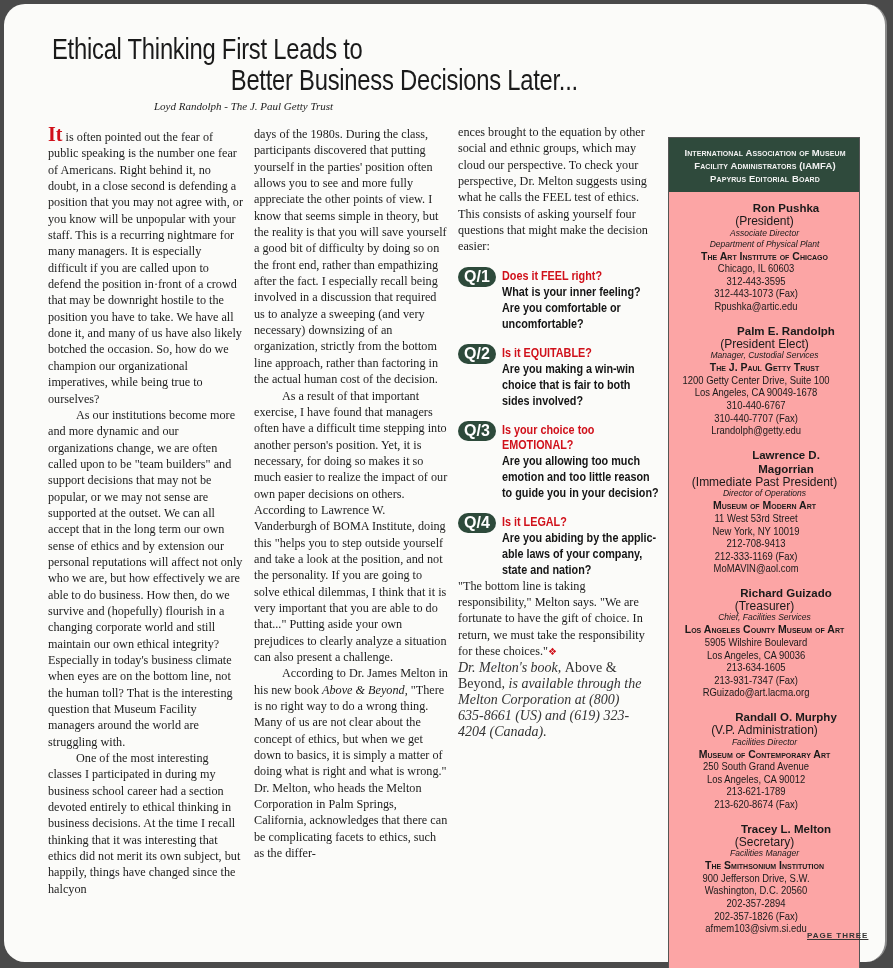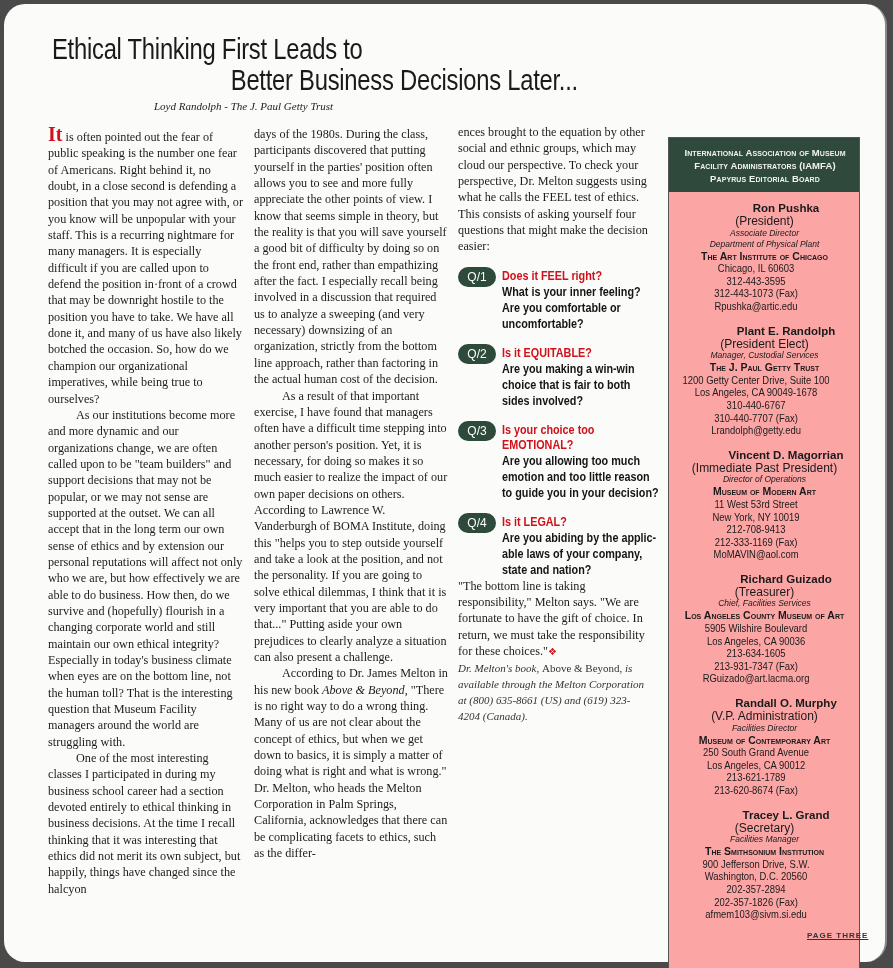--- a/index.html
+++ b/index.html
@@ -38,27 +38,27 @@
   .col2 { left: 250px; top: 122px; }
   .col3 { left: 454px; top: 120px; width: 190px; }
   .dropcap {
     color: #d0101a; font-family: Liberation Serif, serif;
     font-weight: bold; font-size: 20px; line-height: 16px;
   }
   .q { position: relative; margin-top: 14px; padding-left: 44px; font-family: "Liberation Sans", sans-serif; }
   .q-badge {
     position: absolute; left: 0; top: -2px; width: 38px; height: 20px;
     border-radius: 11px; background: #2d4a3b; color: #fff;
-    font-size: 12px; font-weight: normal; line-height: 20px; text-align: center;
+    font-size: 16px; font-weight: bold; line-height: 20px; text-align: center;
   }
   .q-head { color: #d0101a; font-weight: bold; font-size: 12px; line-height: 15px; transform: scaleX(0.9); transform-origin: left; }
   .q-body { color: #151515; font-weight: bold; font-size: 12px; line-height: 16px; transform: scaleX(0.9); transform-origin: left; white-space: nowrap; }
   .quote { margin-top: 20px; }
   .endmark { color: #d0101a; font-size: 10px; }
-  .note { margin-top: 14px; font-style: italic; font-size: 11px; line-height: 16px; color: #333; }
+  .note { margin-top: 14px; font-style: italic; font-size: 14px; line-height: 16px; color: #333; }
   .note .up { font-style: normal; }
 
   .board {
     position: absolute; left: 664px; top: 133px; width: 192px; height: 858px;
     border: 1px solid #555; background: #fca5a5; box-sizing: border-box;
     font-family: "Liberation Sans", sans-serif; color: #1a1a1a; text-align: center;
   }
   .board-head {
     background: #2f4a3c; color: #f2f2f2; padding: 8px 9px 7px 11px;
     font-size: 9.5px; font-weight: bold; line-height: 13px; font-variant: small-caps;
@@ -147,32 +147,32 @@
           <div class="m-role">(President)</div>
           <div class="m-title">Associate Director</div>
           <div class="m-title">Department of Physical Plant</div>
           <div class="m-org">The Art Institute of Chicago</div>
           <div class="m-line">Chicago, IL 60603</div>
           <div class="m-line">312-443-3595</div>
           <div class="m-line">312-443-1073 (Fax)</div>
           <div class="m-line">Rpushka@artic.edu</div>
         </div>
         <div class="member">
-          <div class="m-name">Plant E. Randolph</div>
+          <div class="m-name">Palm E. Randolph</div>
           <div class="m-role">(President Elect)</div>
           <div class="m-title">Manager, Custodial Services</div>
           <div class="m-org">The J. Paul Getty Trust</div>
           <div class="m-line">1200 Getty Center Drive, Suite 100</div>
           <div class="m-line">Los Angeles, CA 90049-1678</div>
           <div class="m-line">310-440-6767</div>
           <div class="m-line">310-440-7707 (Fax)</div>
           <div class="m-line">Lrandolph@getty.edu</div>
         </div>
         <div class="member">
-          <div class="m-name">Vincent D. Magorrian</div>
+          <div class="m-name">Lawrence D. Magorrian</div>
           <div class="m-role">(Immediate Past President)</div>
           <div class="m-title">Director of Operations</div>
           <div class="m-org">Museum of Modern Art</div>
           <div class="m-line">11 West 53rd Street</div>
           <div class="m-line">New York, NY 10019</div>
           <div class="m-line">212-708-9413</div>
           <div class="m-line">212-333-1169 (Fax)</div>
           <div class="m-line">MoMAVIN@aol.com</div>
         </div>
         <div class="member">
@@ -190,21 +190,21 @@
           <div class="m-name">Randall O. Murphy</div>
           <div class="m-role">(V.P. Administration)</div>
           <div class="m-title">Facilities Director</div>
           <div class="m-org">Museum of Contemporary Art</div>
           <div class="m-line">250 South Grand Avenue</div>
           <div class="m-line">Los Angeles, CA 90012</div>
           <div class="m-line">213-621-1789</div>
           <div class="m-line">213-620-8674 (Fax)</div>
         </div>
         <div class="member">
-          <div class="m-name">Tracey L. Grand</div>
+          <div class="m-name">Tracey L. Melton</div>
           <div class="m-role">(Secretary)</div>
           <div class="m-title">Facilities Manager</div>
           <div class="m-org">The Smithsonium Institution</div>
           <div class="m-line">900 Jefferson Drive, S.W.</div>
           <div class="m-line">Washington, D.C. 20560</div>
           <div class="m-line">202-357-2894</div>
           <div class="m-line">202-357-1826 (Fax)</div>
           <div class="m-line">afmem103@sivm.si.edu</div>
         </div>
       </div>

